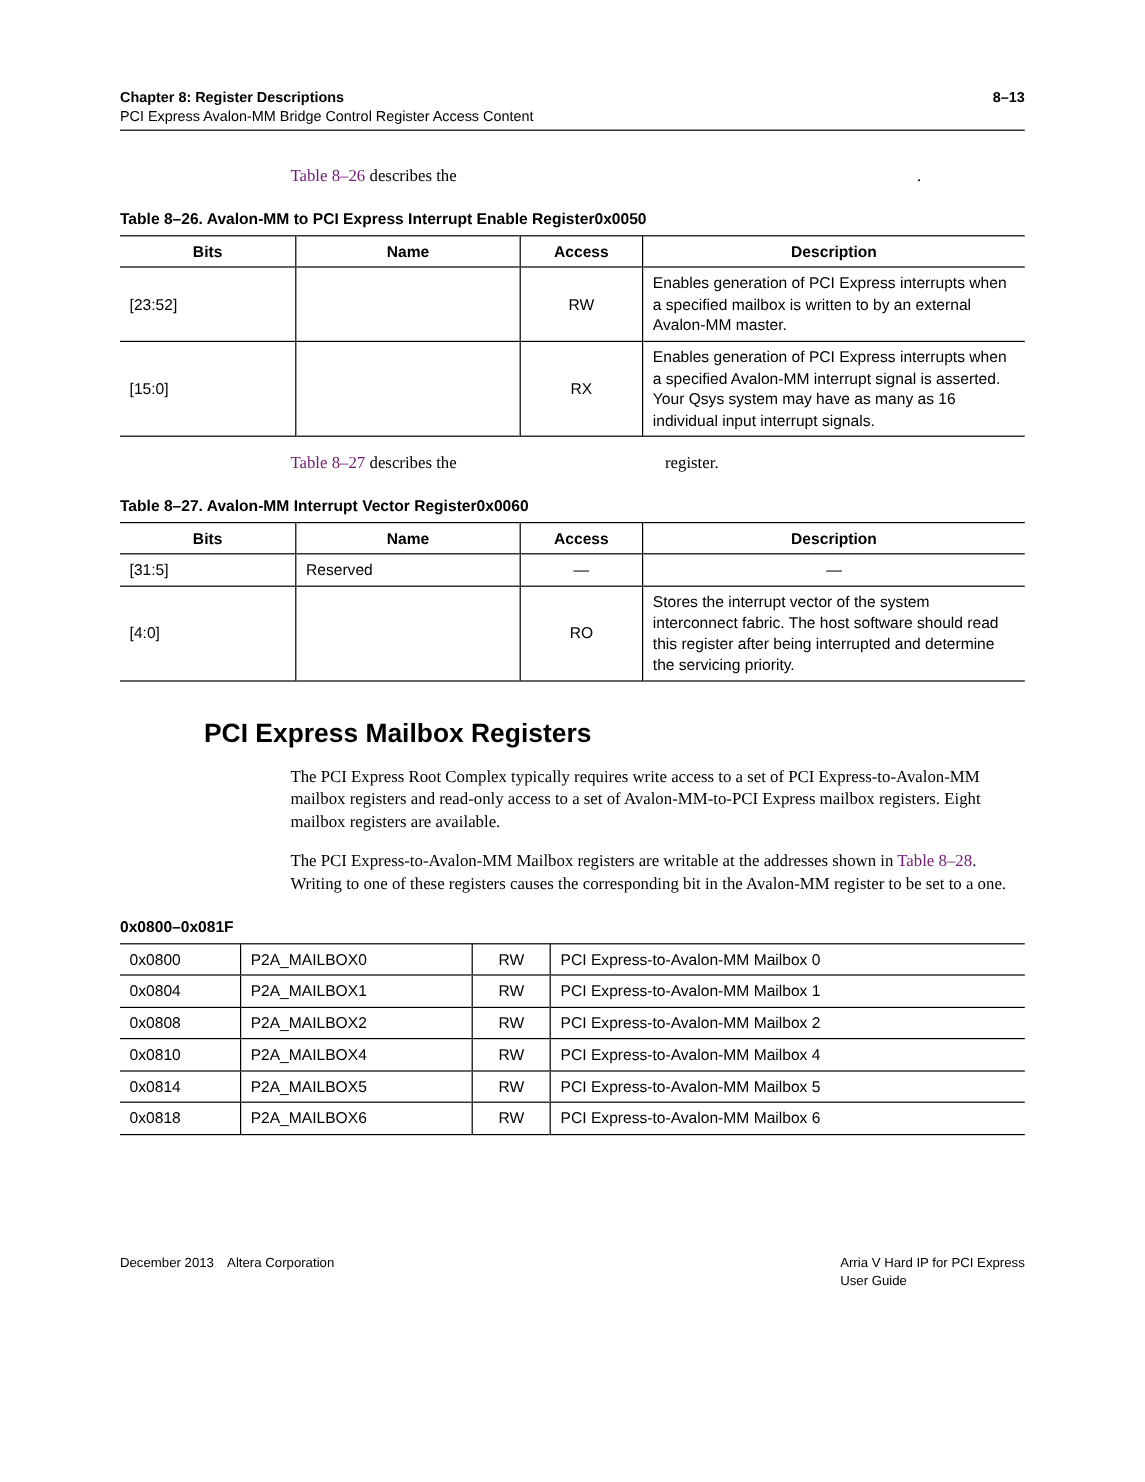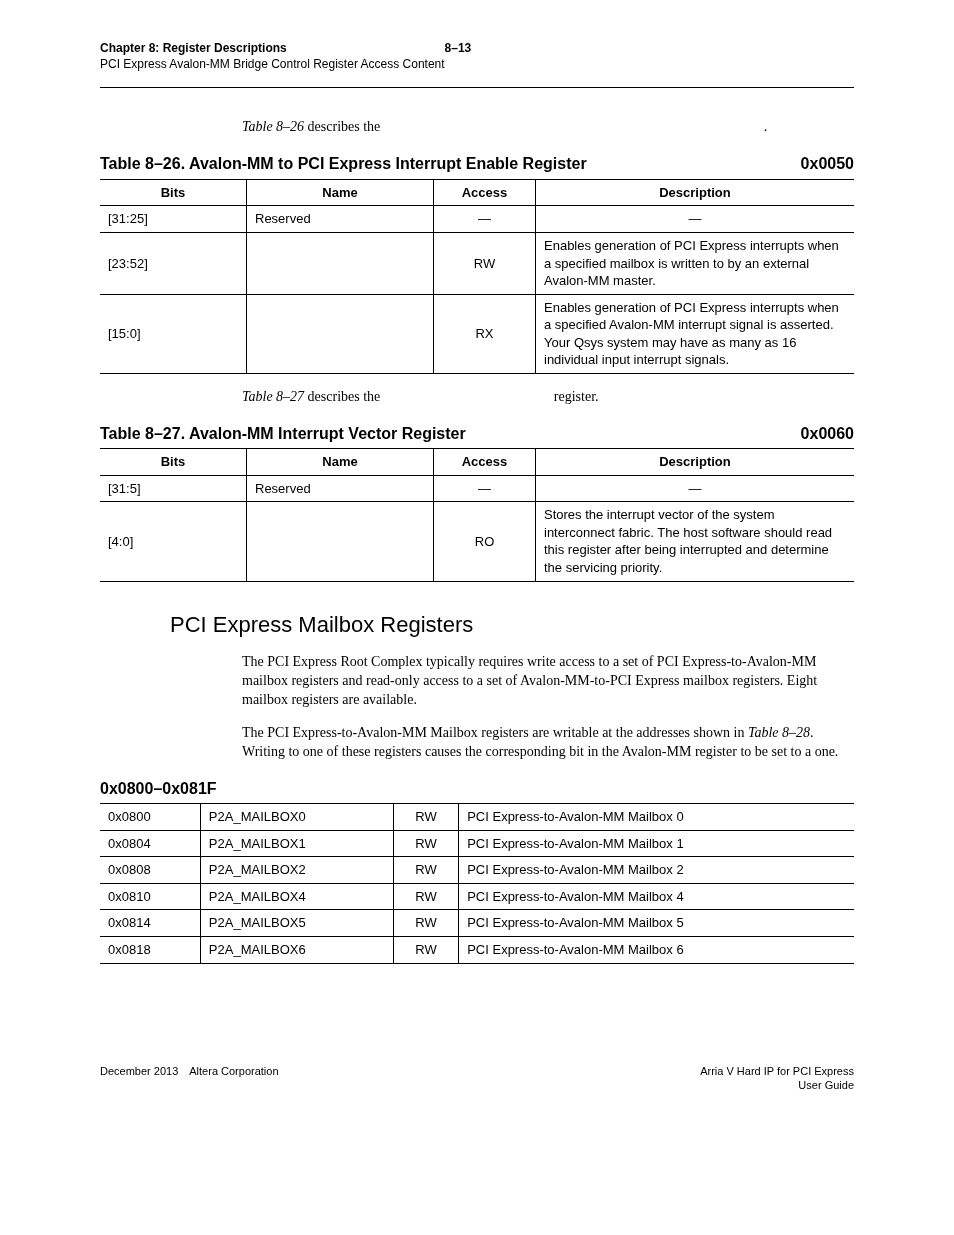--- a/index.html
+++ b/index.html
@@ -8,49 +8,49 @@
     font-size: 14px;
     color: #000;
     margin: 0;
     padding: 40px 100px 40px 100px;
     width: 954px;
     box-sizing: border-box;
     line-height: 1.35;
   }
   .header {
     display: flex;
+    justify-content: space-between;
     font-family: Arial, Helvetica, sans-serif;
     font-size: 12px;
     border-bottom: 1px solid #000;
-    padding-bottom: 15px;
+    padding-bottom: 3px;
     margin-bottom: 30px;
+    margin-top: 33px;
   }
   .header-left .chapter {
     font-weight: bold;
   }
   .header-left .subtitle {
     font-weight: normal;
   }
   .header-right {
     font-weight: bold;
   }
   .indent-para {
     margin-left: 142px;
     margin-bottom: 14px;
   }
   .link {
-    color: #000000;
-    font-style: italic;
+    color: #701a75;
   }
   .table-caption {
     font-family: Arial, Helvetica, sans-serif;
-    font-size: 16px;
+    font-size: 13px;
     font-weight: bold;
     display: flex;
-    justify-content: space-between;
     margin-top: 16px;
     margin-bottom: 4px;
   }
   table.reg {
     width: 100%;
     border-collapse: collapse;
     border-top: 1.5px solid #000;
     border-bottom: 1.5px solid #000;
     font-family: Arial, Helvetica, sans-serif;
     font-size: 13px;
@@ -70,31 +70,31 @@
   table.reg tr td:last-child { border-right: none; }
   table.reg th {
     font-weight: bold;
     text-align: center;
     border-top: none;
   }
   table.reg td.center { text-align: center; }
   h2.section {
     font-family: Arial, Helvetica, sans-serif;
     font-size: 22px;
-    font-weight: normal;
+    font-weight: bold;
     margin: 28px 0 12px 70px;
   }
   .footer {
     display: flex;
     justify-content: space-between;
     font-family: Arial, Helvetica, sans-serif;
     font-size: 11px;
     margin-top: 100px;
   }
-  .footer-right { text-align: right; }
+  .footer-right { }
 </style>
 </head>
 <body>
 
 <div class="header">
   <div class="header-left">
     <div class="chapter">Chapter 8: Register Descriptions</div>
     <div class="subtitle">PCI Express Avalon-MM Bridge Control Register Access Content</div>
   </div>
   <div class="header-right">8–13</div>
@@ -110,26 +110,20 @@
 </div>
 <table class="reg">
   <tbody>
       <tr>
     <th style="width:130px">Bits</th>
     <th style="width:170px">Name</th>
     <th style="width:85px">Access</th>
     <th>Description</th>
   </tr>
   <tr>
-    <td>[31:25]</td>
-    <td>Reserved</td>
-    <td class="center">—</td>
-    <td class="center">—</td>
-  </tr>
-  <tr>
     <td>[23:52]</td>
     <td></td>
     <td class="center">RW</td>
     <td>Enables generation of PCI Express interrupts when a specified mailbox is written to by an external Avalon-MM master.</td>
   </tr>
   <tr>
     <td>[15:0]</td>
     <td></td>
     <td class="center">RX</td>
     <td>Enables generation of PCI Express interrupts when a specified Avalon-MM interrupt signal is asserted. Your Qsys system may have as many as 16 individual input interrupt signals.</td>

